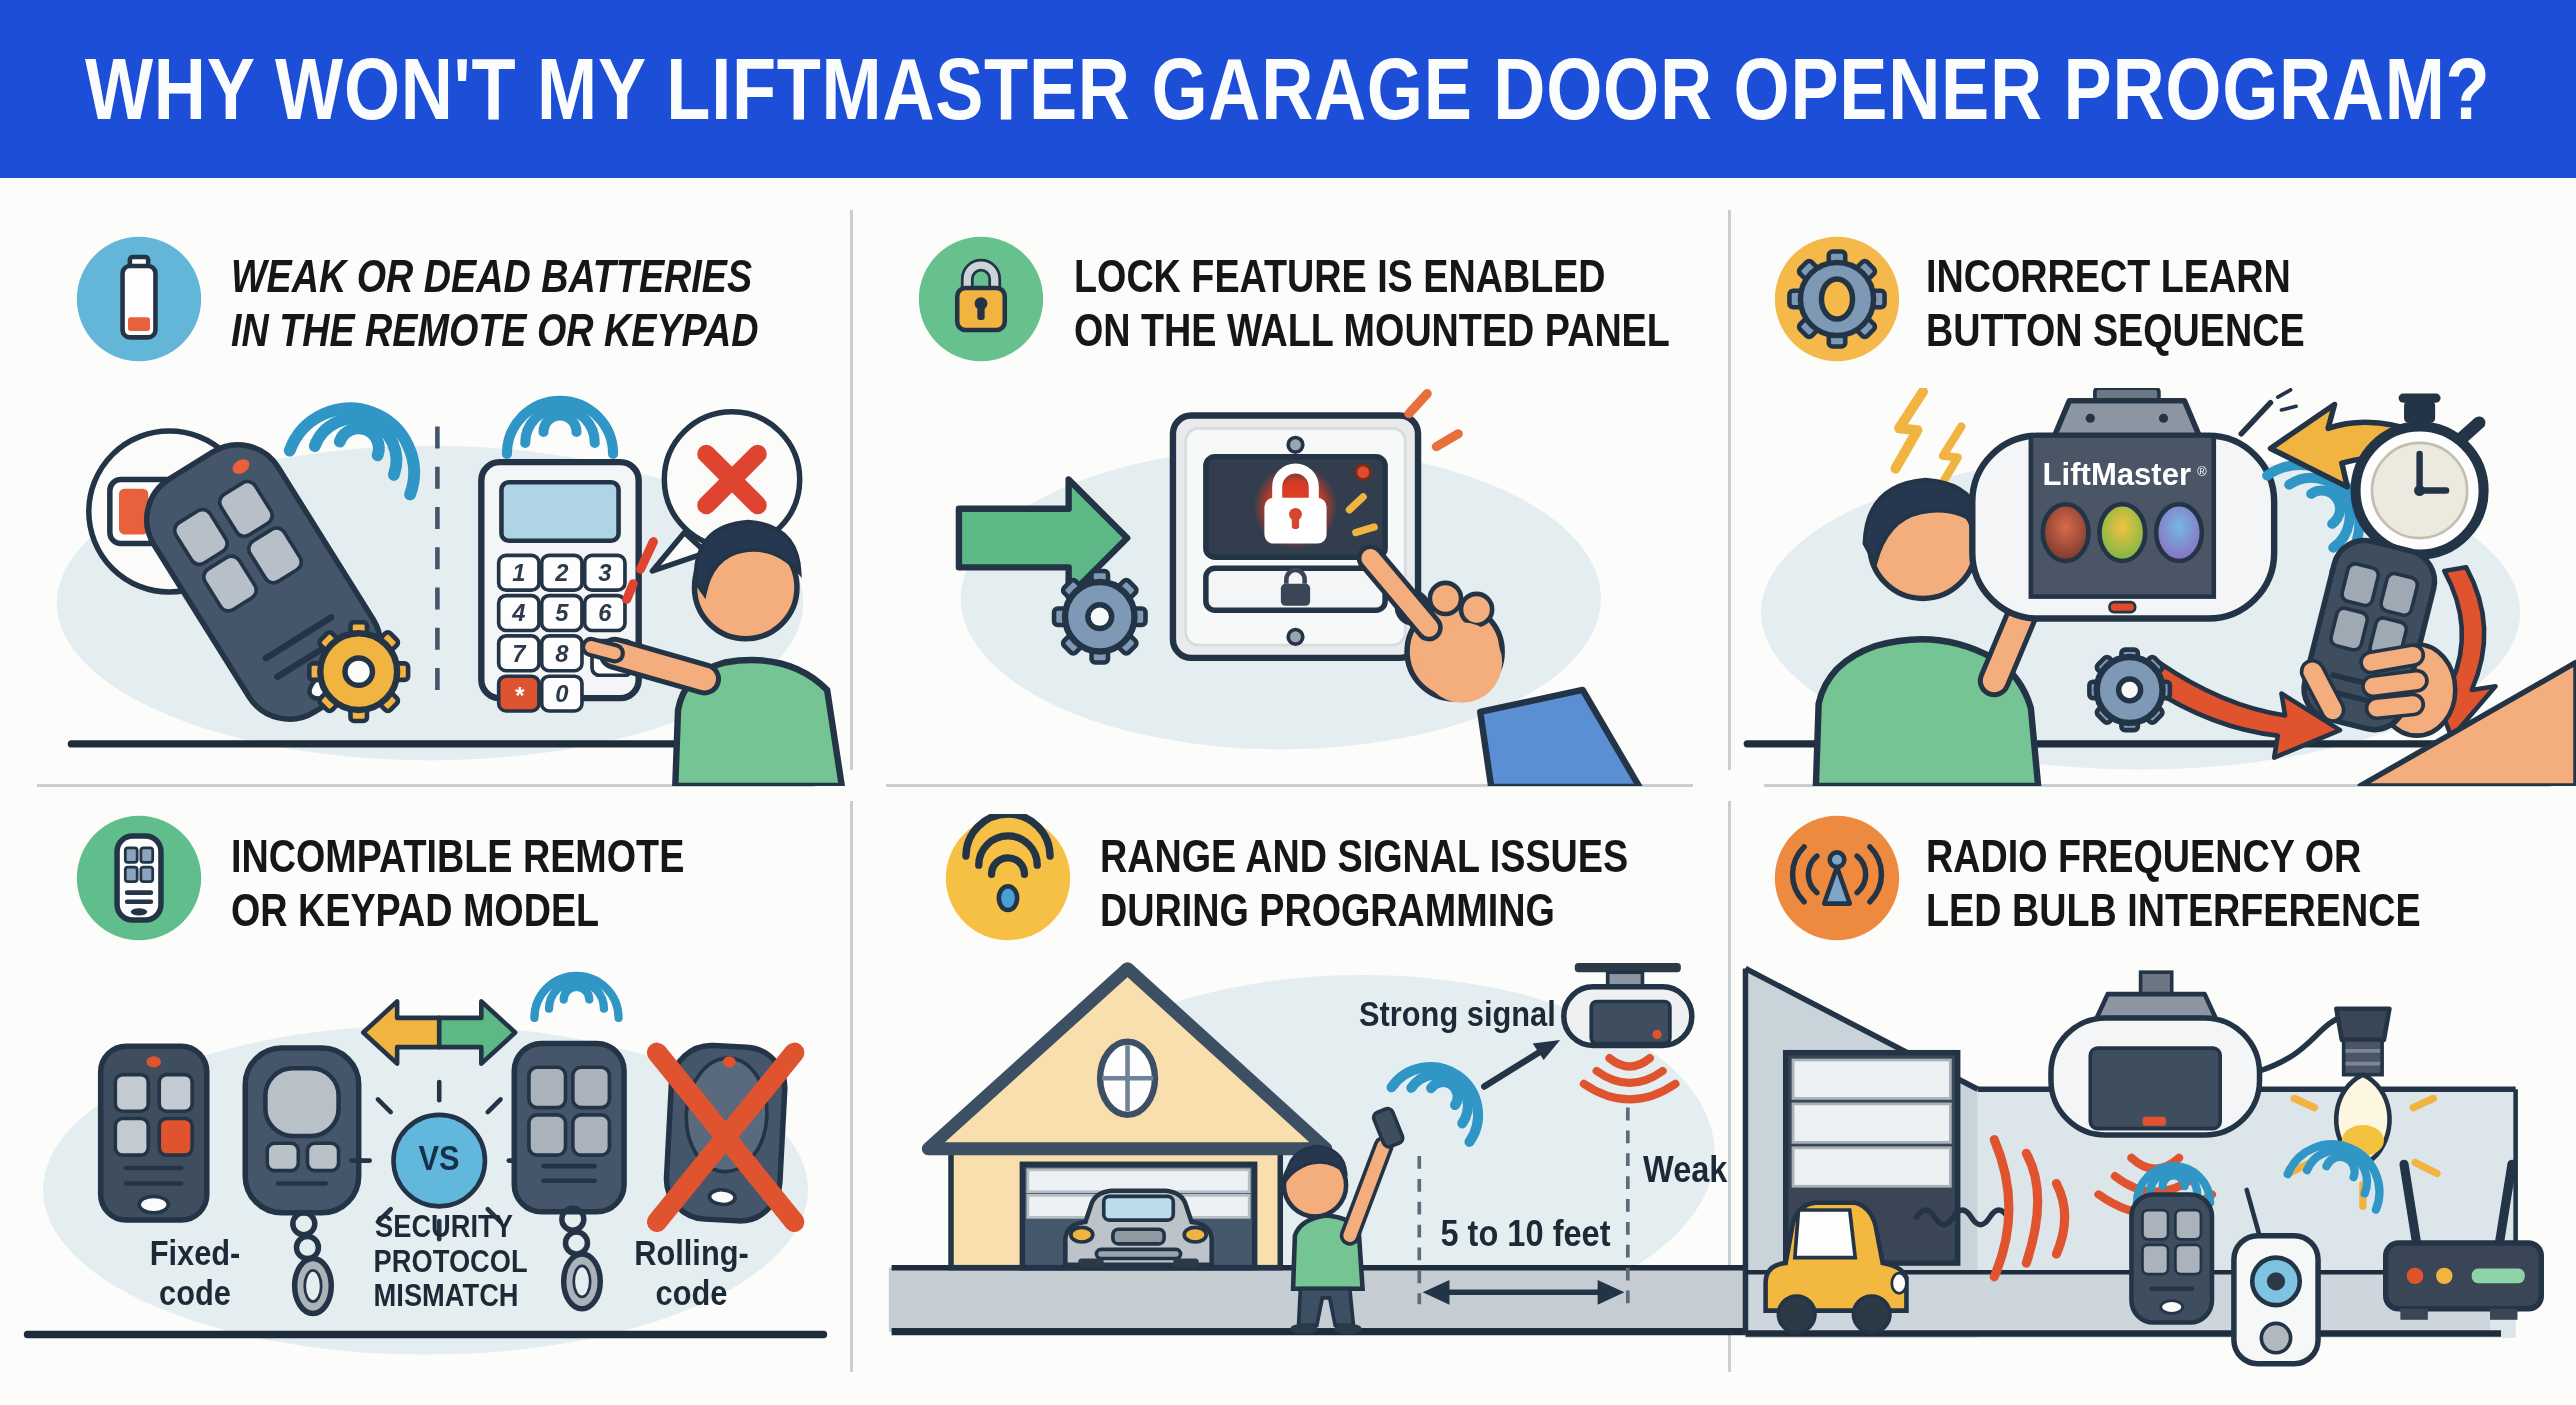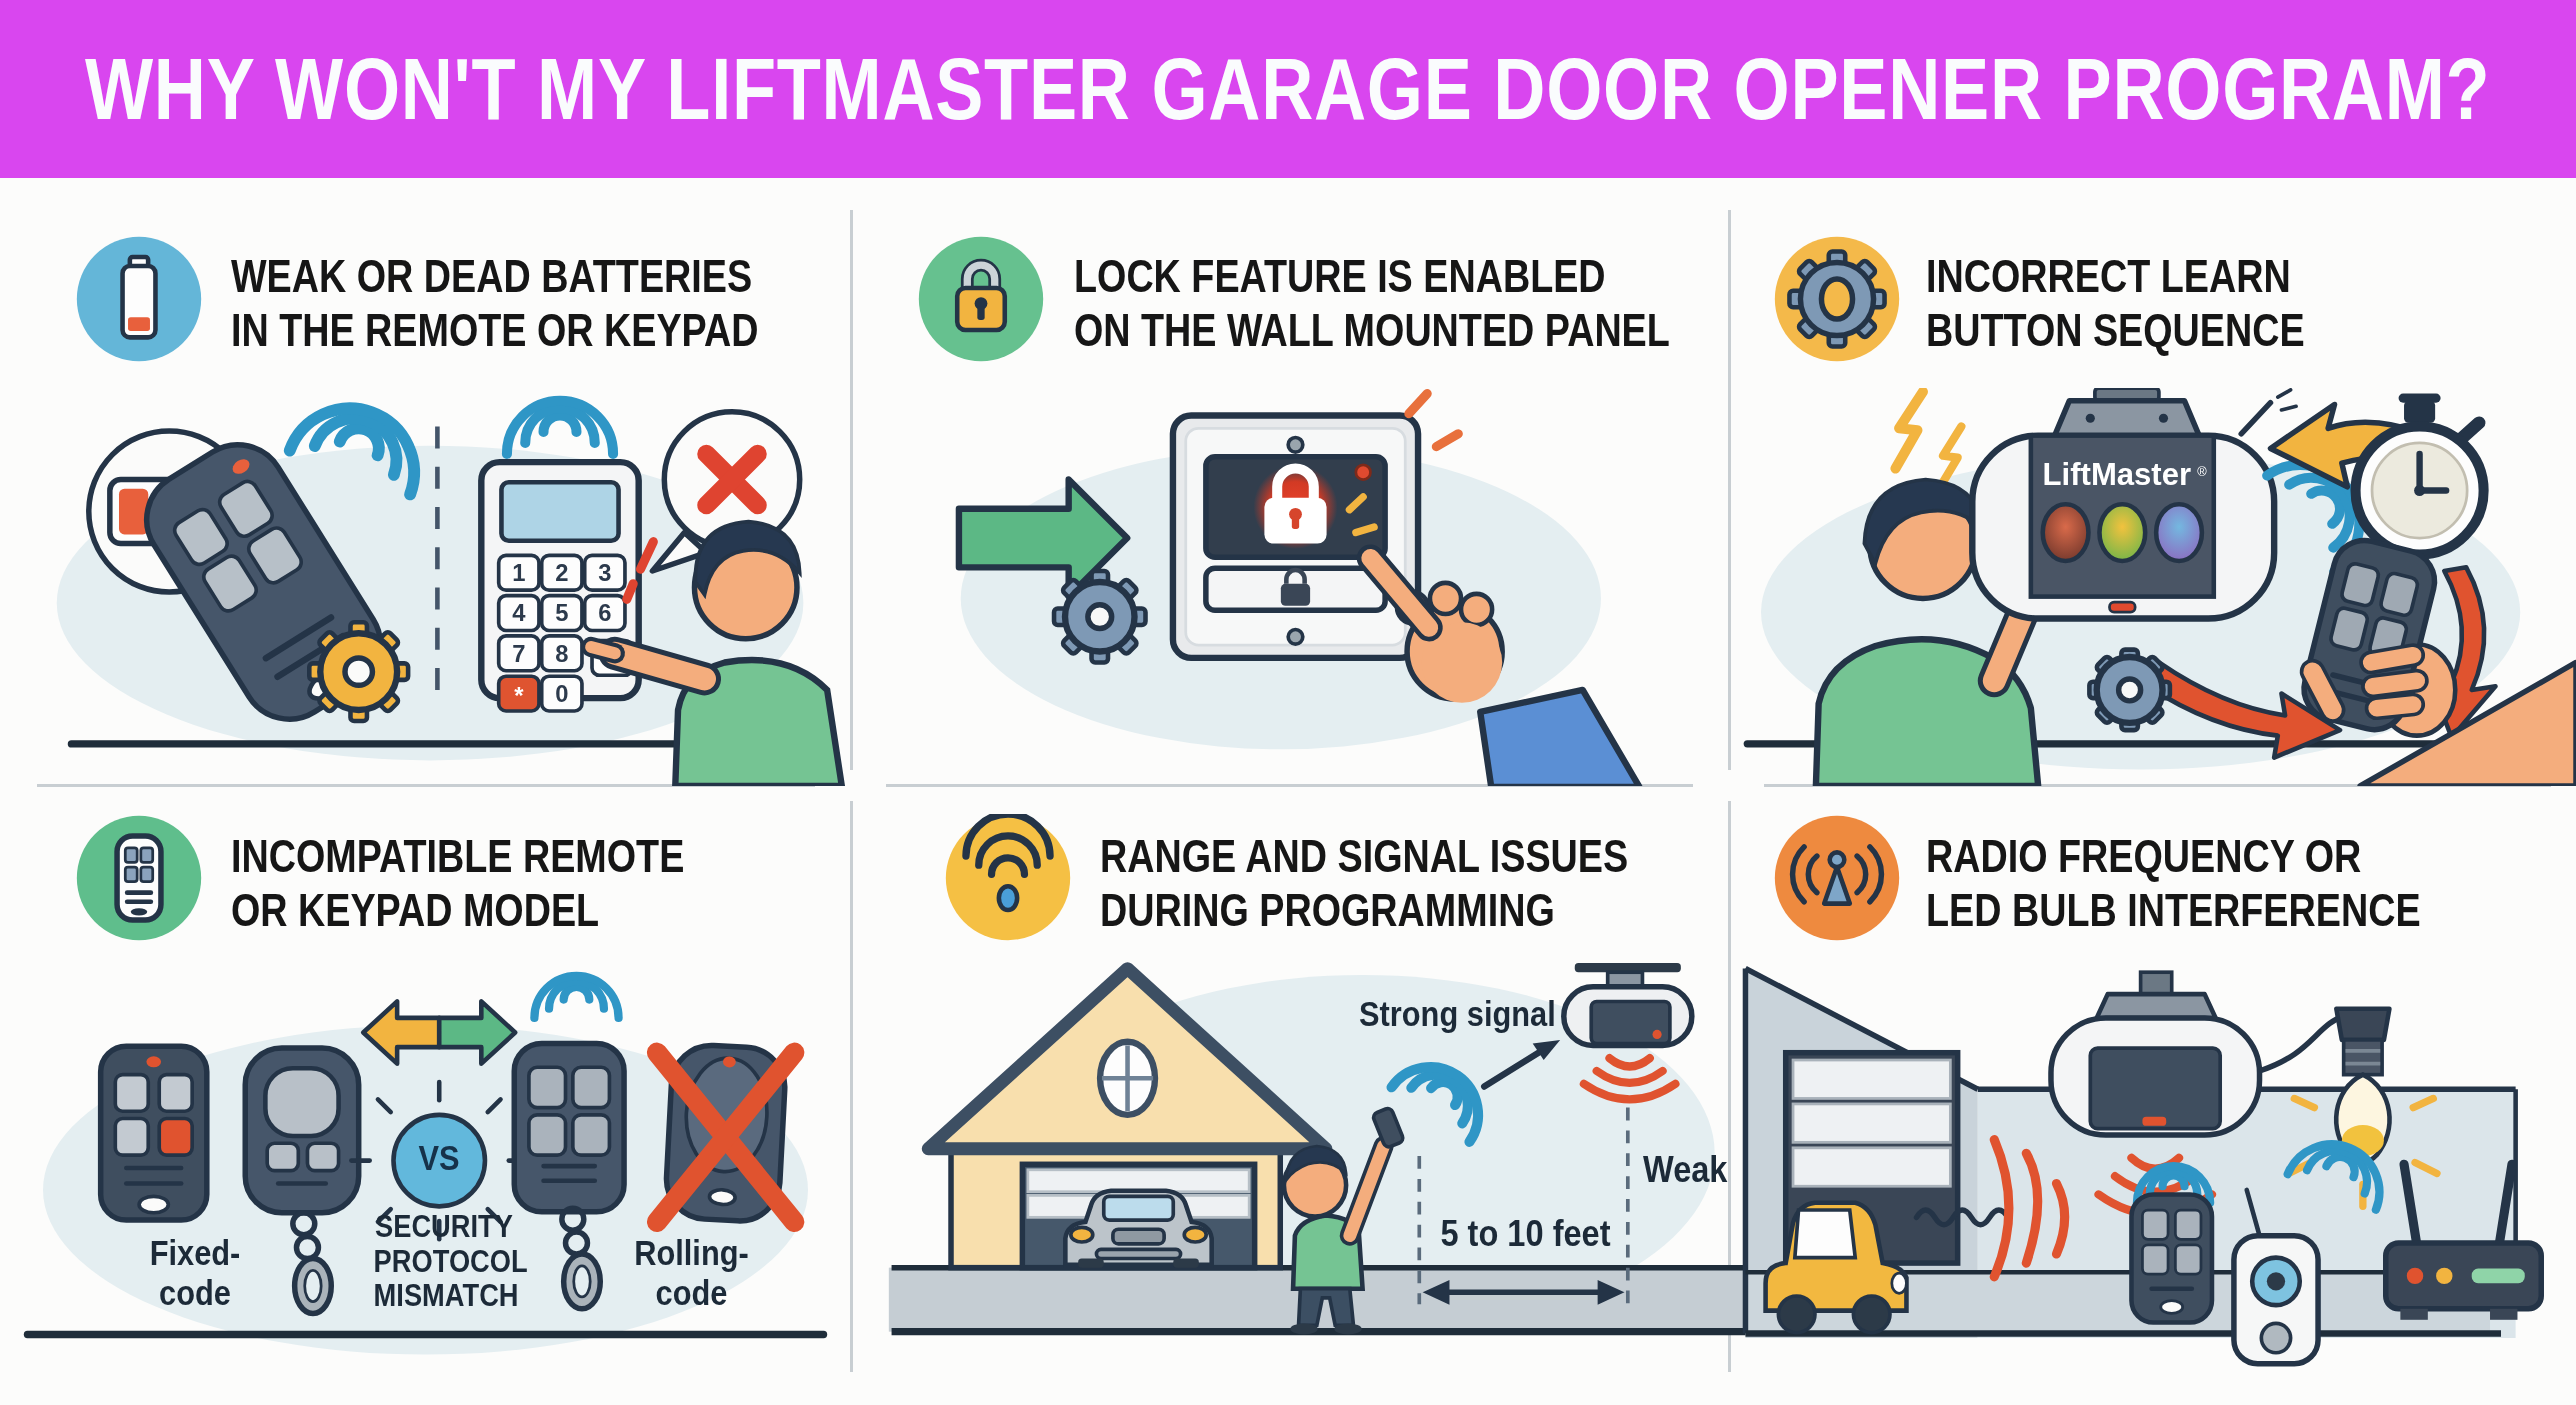--- a/index.html
+++ b/index.html
@@ -17,33 +17,33 @@
   .hdiv{position:absolute;height:2.7px;background:#c8ced2;}
   .lbl{position:absolute;color:#1c2a38;font-weight:bold;transform:scaleX(.88);transform-origin:left top;}
   .lbl.ctr{text-align:center;transform-origin:center top;}
   svg text{font-family:"Liberation Sans","DejaVu Sans",sans-serif;}
 </style>
 </head>
 <body>
 
 <div class="page">
 
-  <div class="hdr" style="background:#d946ef;">
+  <div class="hdr" style="background:#1d4ed8;">
     <h1>WHY WON'T MY LIFTMASTER GARAGE DOOR OPENER PROGRAM?</h1>
   </div>
 
   <div class="vdiv" style="left:850px;top:210px;height:560px;"></div>
   <div class="vdiv" style="left:850px;top:801px;height:571px;"></div>
   <div class="vdiv" style="left:1728px;top:210px;height:560px;"></div>
   <div class="vdiv" style="left:1728px;top:801px;height:571px;"></div>
   <div class="hdiv" style="left:37px;top:784px;width:778px;"></div>
   <div class="hdiv" style="left:886px;top:784px;width:807px;"></div>
   <div class="hdiv" style="left:1764px;top:784px;width:787px;"></div>
 
-  <section class="panel" style="left:0;top:178px;width:851px;height:540px;">
+  <section class="panel" style="left:0;top:178px;width:851px;height:540px;font-style:italic;">
     <svg class="circ" style="left:75px;top:57px;" viewBox="0 0 140 140">
       <circle cx="70" cy="70" r="68" fill="#64b6d8"></circle>
       <rect x="60" y="24" width="20" height="12" rx="3" fill="#fdfdfd" stroke="#243447" stroke-width="5"></rect>
       <rect x="52" y="34" width="36" height="78" rx="8" fill="#fdfdfd" stroke="#243447" stroke-width="5"></rect>
       <rect x="58" y="90" width="24" height="15" rx="3" fill="#e8603c"></rect>
     </svg>
     <div class="ptitle" style="left:231px;top:71px;">
       <div>WEAK OR DEAD BATTERIES</div>
       <div>IN THE REMOTE OR KEYPAD</div>
     </div>

